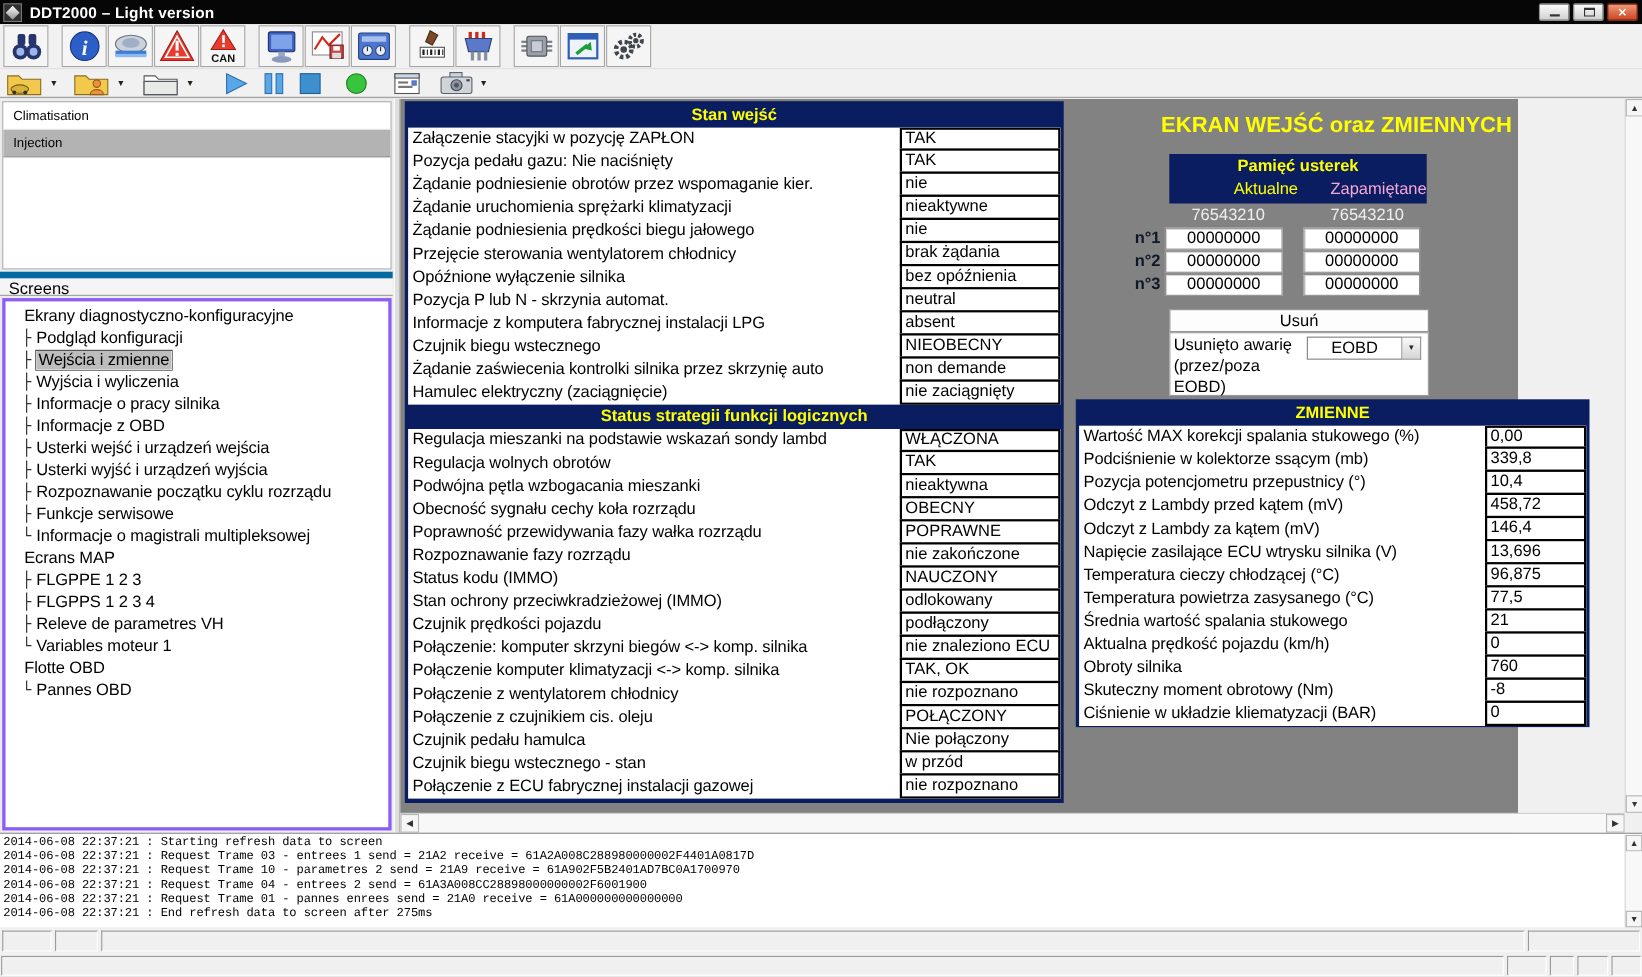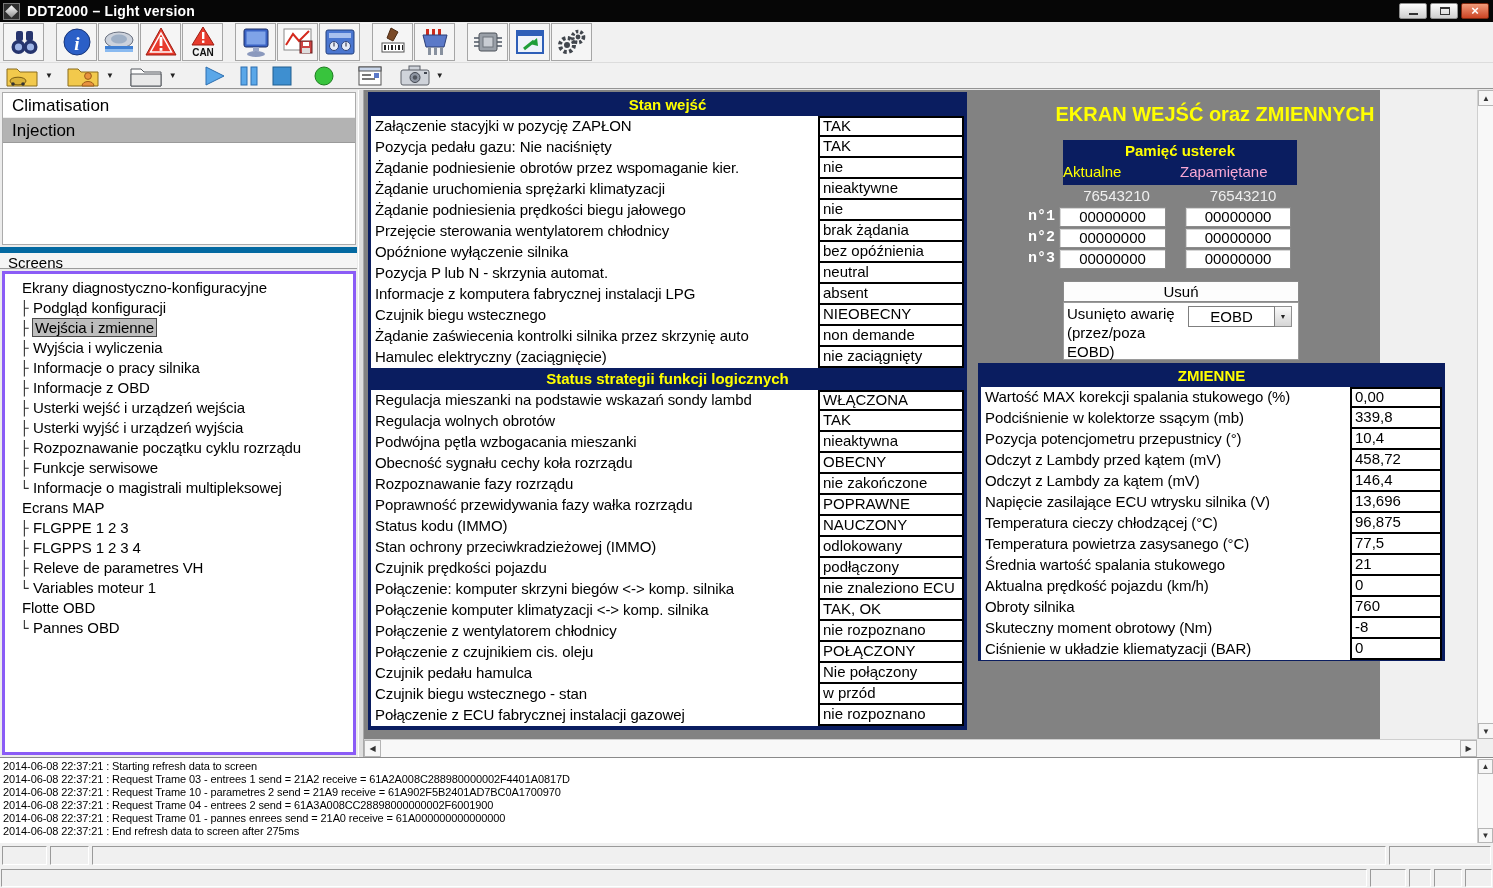--- a/index.html
+++ b/index.html
@@ -34,21 +34,21 @@
               background:#f1f1f1; border-bottom:2px groove #e8e8e8;
               display:flex; align-items:center; padding-left:5px; }
   .tb2 { height:24px; display:flex; align-items:center; justify-content:center; flex:none; }
   .dd { font-size:8px; color:#222; margin:0 7px 0 4px; }
 
   
   .workarea { position:absolute; left:0; top:90px; width:1493px; height:667px; }
   .sidebar { position:absolute; left:0; top:0; width:358px; height:667px; background:#ececec; }
   .systems-box { position:absolute; left:2px; top:2px; width:354px; height:153px;
                  background:#fff; border:1px solid #ababab; overflow:hidden; }
-  .sys-item { height:25px; line-height:25px; font-size:17px; padding-left:9px;
+  .sys-item { height:25px; line-height:25px; font-size:12px; padding-left:9px;
               border-bottom:1px solid #ededed; }
   .sys-item.selected { background:#b3b3b3; border-bottom:1px solid #9a9a9a; }
   .screens-bar { position:absolute; left:0; top:157px; width:357px; height:22px;
                  background:#f5f5f5; border-top:6px solid #0369a1; border-bottom:1px solid #9b9b9b;
                  line-height:20px; font-size:15px; padding-left:8px; }
   .tree-box { position:absolute; left:2px; top:181px; width:354px; height:484px;
               background:#fff; border:3px solid #8b5cf6; padding-top:4px; overflow:hidden; }
   .tree-item { height:20px; line-height:20px; font-size:15px; padding-left:15px;
                white-space:nowrap; letter-spacing:-.1px; }
   .tree-prefix { display:inline-block; width:13px; font-family:"DejaVu Sans Mono", monospace;
@@ -73,30 +73,30 @@
   .pvalue { width:146px; height:21px; border:2px solid #000; background:#fff;
             font-size:15px; line-height:16px; padding:0 3px; white-space:nowrap; overflow:hidden; flex:none; }
   .prow + .prow .pvalue { margin-top:-2px; height:23px; line-height:18px; }
 
   .ekran-title { position:absolute; left:611px; top:13px; width:480px; text-align:center;
                  color:#ffff00; font-size:20px; font-weight:bold; }
 
   .pamiec { position:absolute; left:699px; top:50px; width:234px; height:45px; background:#0a1d60; }
   .pam-title { line-height:22px; text-align:center; color:#ffff00; font-weight:bold; font-size:15px; }
   .pam-cols { display:flex; line-height:19px; font-size:15px; }
-  .pam-cols span { width:50%; text-align:left; }
+  .pam-cols span { width:50%; text-align:right; }
   .pam-cur { color:#ffff00; }
   .pam-sto { color:#f9a8d4; }
   .bits-row { position:absolute; left:699px; top:97px; width:234px; display:flex;
               color:#efefef; font-size:15px; }
   .bits-row .b1 { width:107px; text-align:center; }
   .bits-row .b2 { width:106px; margin-left:20px; text-align:center; }
   .mem-rows { position:absolute; left:659px; top:116px; width:280px; }
   .mem-row { display:flex; height:21px; align-items:center; }
-  .mem-label { width:36px; text-align:right; color:#ffffff; font-weight:bold; font-size:15px; padding-right:4px;font-family:Liberation Mono, monospace; }
+  .mem-label { width:36px; text-align:right; color:#0f172a; font-weight:bold; font-size:15px; padding-right:4px; }
   .mem-field { width:107px; height:20px; background:#fff; border:1px solid #8c8c8c;
                box-shadow:inset 1px 1px 0 #d6d6d6; text-align:center; line-height:18px;
                font-size:15px; flex:none; }
   .mem-sto { margin-left:19px; width:106px; }
 
   .usun-btn { position:absolute; left:699px; top:191px; width:236px; height:21px;
               background:#fdfdfd; border:1px solid #8a8a8a; text-align:center;
               line-height:19px; font-size:15px; }
   .usun-box { position:absolute; left:699px; top:212px; width:236px; height:58px;
               background:#fff; border:1px solid #9a9a9a; }
@@ -120,21 +120,21 @@
   .vtrack { flex:1; background:#f8f8f8; }
   .hscroll { position:absolute; left:0; bottom:0; width:1113px; height:18px;
              background:#f4f4f4; border-top:1px solid #cfcfcf; display:flex; }
   .hscroll .sbtn { width:17px; height:17px; }
   .htrack { flex:1; background:#f8f8f8; }
   .corner { position:absolute; left:1477px; top:649px; width:16px; height:18px; background:#f0f0f0; }
 
   
   .logarea { position:absolute; left:0; top:757px; width:1493px; height:86px;
              background:#fff; border-top:1px solid #8a8a8a; }
-  .log-lines { padding:2px 20px 0 3px; }
+  .log-lines { padding:2px 20px 0 3px;font-family:Liberation Mono, monospace; }
   .log-line { font-size:11px; line-height:13px; white-space:nowrap; letter-spacing:-.1px; }
   .log-vscroll { position:absolute; right:0; top:1px; width:16px; height:84px;
                  background:#f4f4f4; border-left:1px solid #cfcfcf; display:flex; flex-direction:column; }
   .log-vscroll .sbtn { width:15px; height:15px; }
 
   
   .statusrow { position:absolute; left:0; width:1493px; background:#f0f0f0; }
   .s1 { top:845px; height:21px; }
   .s2 { top:868px; height:20px; }
   .scell { position:absolute; top:1px; bottom:1px; background:#f0f0f0;
@@ -578,27 +578,27 @@
             <div class="plabel">Podwójna pętla wzbogacania mieszanki</div>
             <div class="pvalue">nieaktywna</div>
           </div>
 
           <div class="prow">
             <div class="plabel">Obecność sygnału cechy koła rozrządu</div>
             <div class="pvalue">OBECNY</div>
           </div>
 
           <div class="prow">
+            <div class="plabel">Poprawność przewidywania fazy wałka rozrządu</div>
+            <div class="pvalue">POPRAWNE</div>
+          </div>
+
+          <div class="prow">
             <div class="plabel">Rozpoznawanie fazy rozrządu</div>
             <div class="pvalue">nie zakończone</div>
-          </div>
-
-          <div class="prow">
-            <div class="plabel">Poprawność przewidywania fazy wałka rozrządu</div>
-            <div class="pvalue">POPRAWNE</div>
           </div>
 
           <div class="prow">
             <div class="plabel">Status kodu (IMMO)</div>
             <div class="pvalue">NAUCZONY</div>
           </div>
 
           <div class="prow">
             <div class="plabel">Stan ochrony przeciwkradzieżowej (IMMO)</div>
             <div class="pvalue">odlokowany</div>

